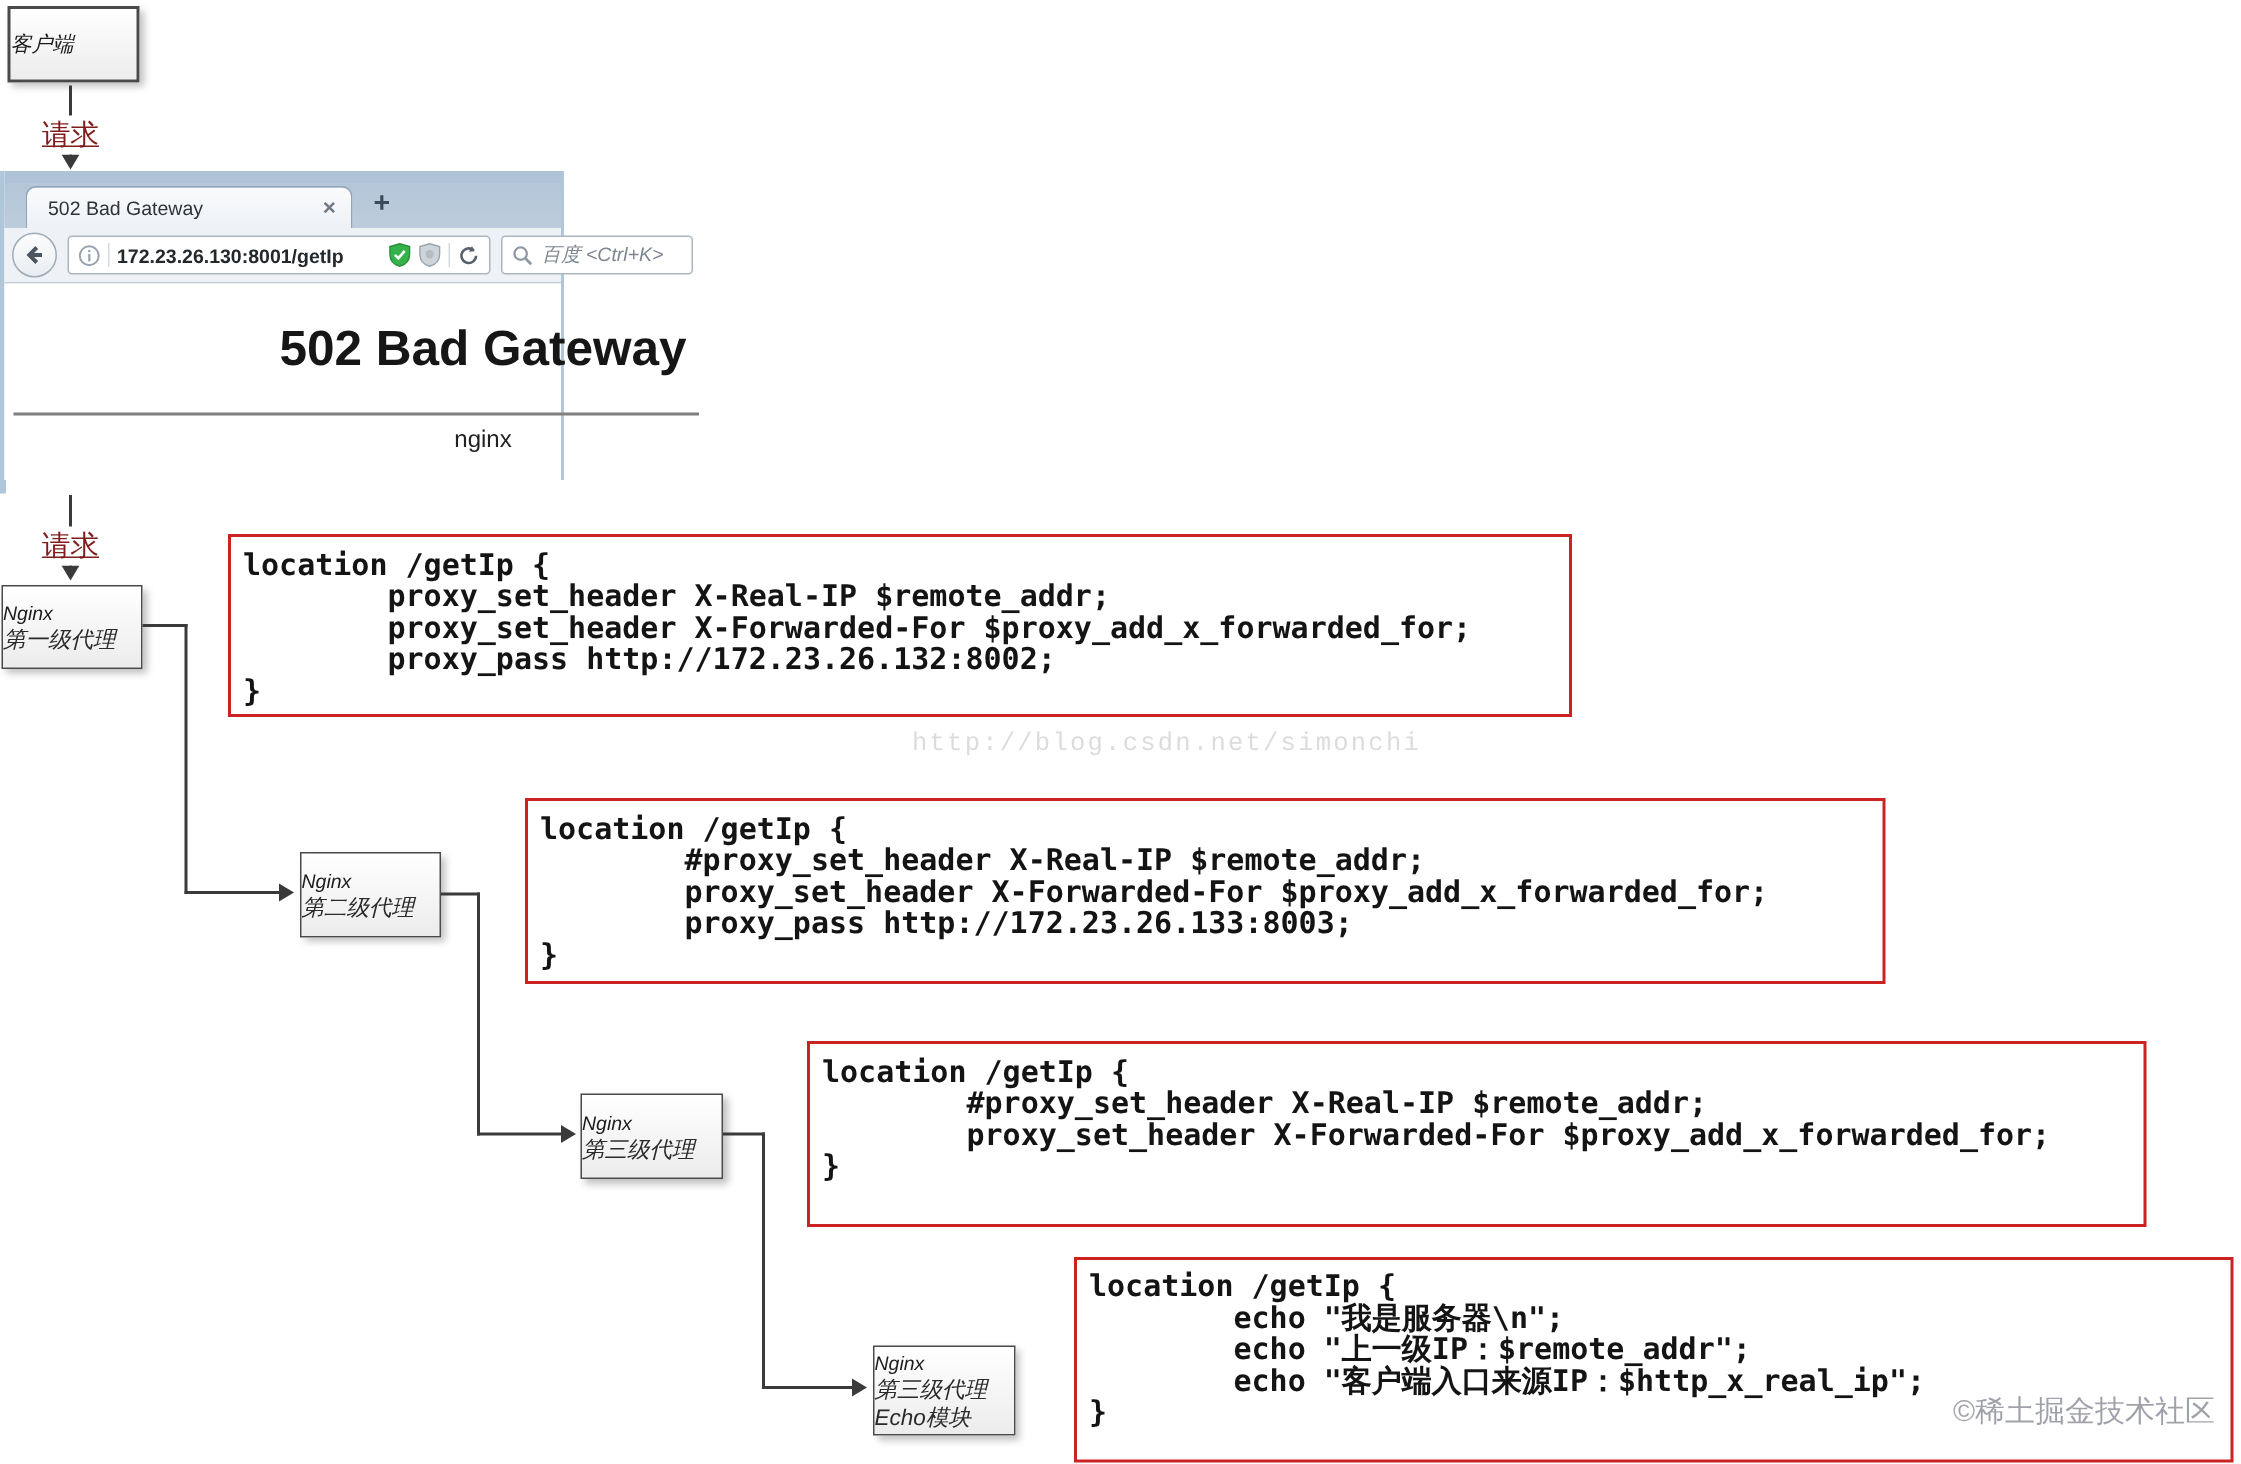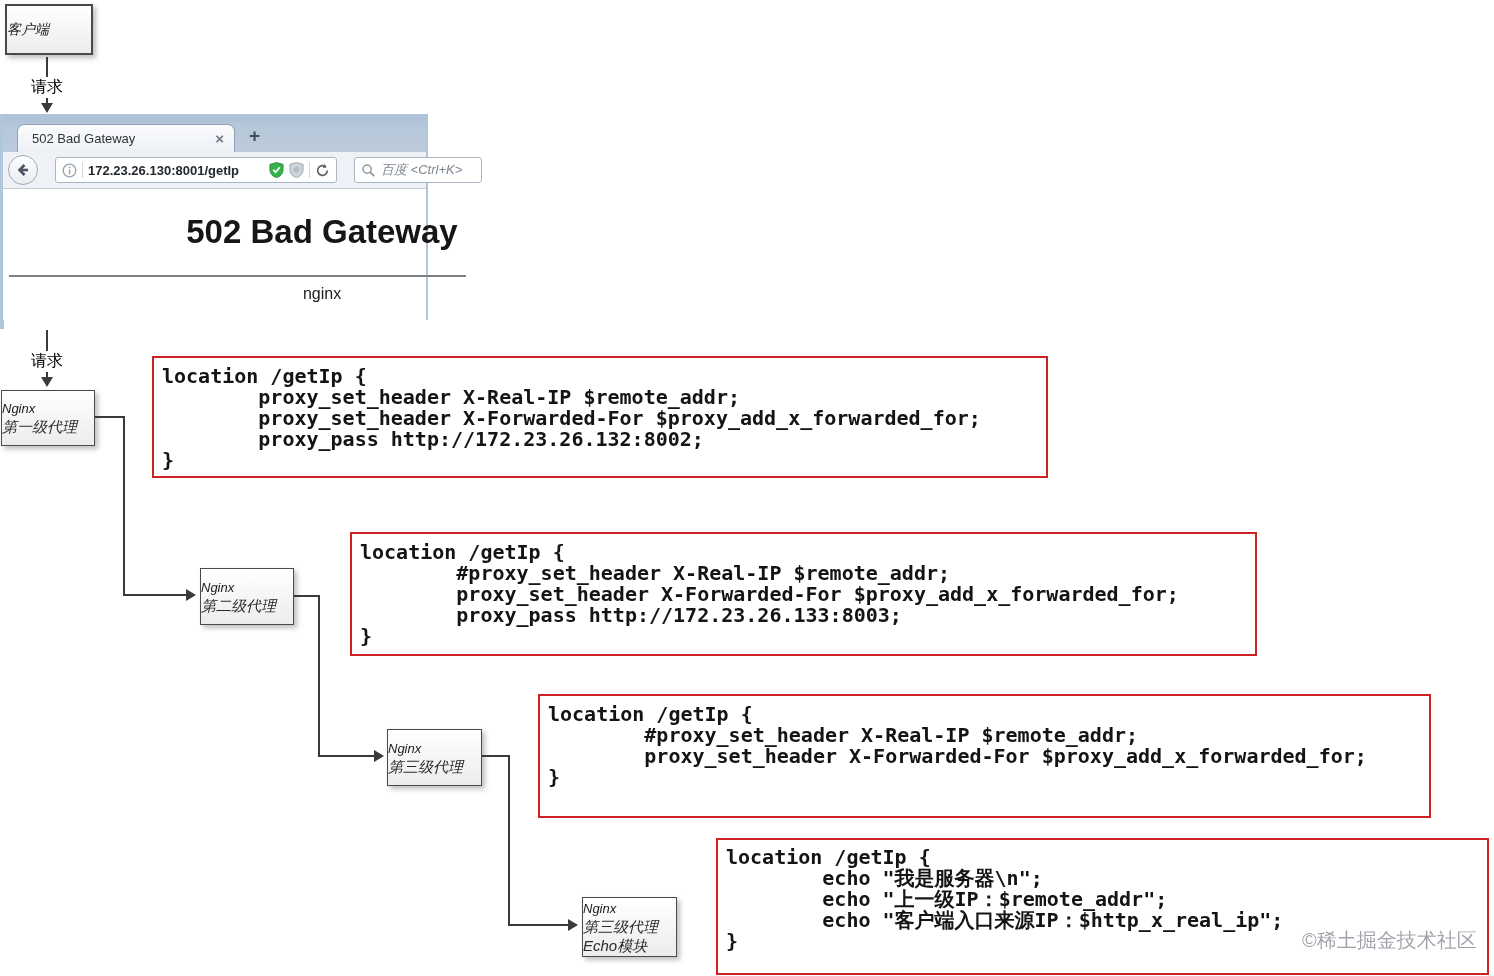--- a/index.html
+++ b/index.html
@@ -19,53 +19,53 @@
   #n4{left:582px;top:897px;width:95px;height:60px;}
   .n-title{font-size:13px;color:#1c1c1c;line-height:17px;}
   .n-sub{font-size:15px;color:#2a2a2a;line-height:19px;}
 
   
   .seg{position:absolute;background:#3a3a3a;}
   .ah-down{position:absolute;width:0;height:0;border-left:6px solid transparent;
            border-right:6px solid transparent;border-top:10px solid #3a3a3a;}
   .ah-right{position:absolute;width:0;height:0;border-top:6px solid transparent;
             border-bottom:6px solid transparent;border-left:10px solid #3a3a3a;}
-  .edge-label{position:absolute;background:#fff;padding:0 3px;font-size:16px;color:#000000;
-              transform:translateX(-50%);}
+  .edge-label{position:absolute;background:#fff;padding:0 3px;font-size:19px;color:#7f1d1d;
+              transform:translateX(-50%);text-decoration:underline;}
 
   
   .codeblock{position:absolute;box-sizing:border-box;background:#fff;border:2px solid #cc2222;
              padding:8px 0 0 8px;overflow:hidden;
              font-family:"DejaVu Sans Mono",monospace;font-weight:bold;font-size:20px;
              color:#141414;z-index:2;}
   .code-line{white-space:pre;height:21px;line-height:21px;}
   #cb1{left:152px;top:356px;width:896px;height:122px;}
   #cb2{left:350px;top:532px;width:907px;height:124px;}
   #cb3{left:538px;top:694px;width:893px;height:124px;}
   #cb4{left:716px;top:838px;width:773px;height:137px;padding-top:7px;}
 
   
   #wm-center{position:absolute;left:608px;top:487px;font-family:"Liberation Mono",monospace;
              font-size:17px;letter-spacing:1.5px;color:#dcdcdc;z-index:1;}
   #wm-corner{position:absolute;left:1302px;top:927px;font-size:20px;color:#0f172a;
              opacity:0.4;z-index:6;pointer-events:none;}
 
   
-  #browser{position:absolute;left:0;top:114px;width:428px;height:206px;box-sizing:border-box;
+  #browser{position:absolute;left:0;top:114px;width:376px;height:206px;box-sizing:border-box;
            background:#fff;border-left:3px solid #b0c6da;border-right:2px solid #b0c6da;z-index:1;}
   .bw-topstrip{height:8px;background:#aec3d7;}
   .bw-tabbar{position:relative;height:30px;background:linear-gradient(#b4c6d8,#bdccdd);}
   .bw-tab{position:absolute;left:14px;top:2px;width:218px;height:28px;box-sizing:border-box;
           background:linear-gradient(#fafbfc,#edf1f6);border:1px solid #90a5b8;border-bottom:none;
           border-radius:7px 7px 0 0;display:flex;align-items:center;padding:0 10px 0 14px;}
   .bw-tab-title{font-size:13px;color:#2e3338;flex:1;white-space:nowrap;overflow:hidden;}
   .bw-tab-close{color:#707a84;font-size:15px;font-weight:bold;margin-left:8px;}
   .bw-newtab{position:absolute;left:246px;top:3px;font-size:19px;color:#3c4b5a;font-weight:bold;}
   .bw-navbar{height:37px;box-sizing:border-box;background:#eef2f7;border-bottom:1px solid #c2ccd6;
-             display:flex;align-items:center;padding:0 5px;gap:17px;}
+             display:flex;align-items:center;padding:0 5px;gap:7px;}
   .bw-back{width:30px;height:30px;border-radius:50%;background:linear-gradient(#fdfdfd,#e9edf1);
            border:1px solid #9fabb7;box-sizing:border-box;display:flex;align-items:center;justify-content:center;flex:none;}
   .bw-urlfield{width:282px;height:26px;box-sizing:border-box;background:#fff;border:1px solid #aab6c2;
                border-radius:3px;display:flex;align-items:center;padding:0 6px;gap:5px;flex:none;}
   .bw-url{font-size:13px;font-weight:bold;color:#23282d;white-space:nowrap;flex:1;overflow:hidden;}
   .vsep{width:1px;height:16px;background:#d4dae0;flex:none;}
   .bw-search{width:128px;height:26px;box-sizing:border-box;background:#fff;border:1px solid #aab6c2;
              border-radius:3px;display:flex;align-items:center;padding:0 6px;gap:5px;flex:none;}
   .bw-search-ph{font-size:13px;font-style:italic;color:#7d868f;white-space:nowrap;}
   .bw-content{position:relative;height:131px;background:#fff;}
@@ -200,15 +200,16 @@
       <div class="code-line">}</div>
     </div>
   <div class="codeblock" id="cb4">
       <div class="code-line">location /getIp {</div>
       <div class="code-line">        echo "我是服务器\n";</div>
       <div class="code-line">        echo "上一级IP：$remote_addr";</div>
       <div class="code-line">        echo "客户端入口来源IP：$http_x_real_ip";</div>
       <div class="code-line">}</div>
     </div>
 
+  <div id="wm-center">http://blog.csdn.net/simonchi</div>
   <div id="wm-corner">©稀土掘金技术社区</div>
 
 </div>
 
 </body></html>

